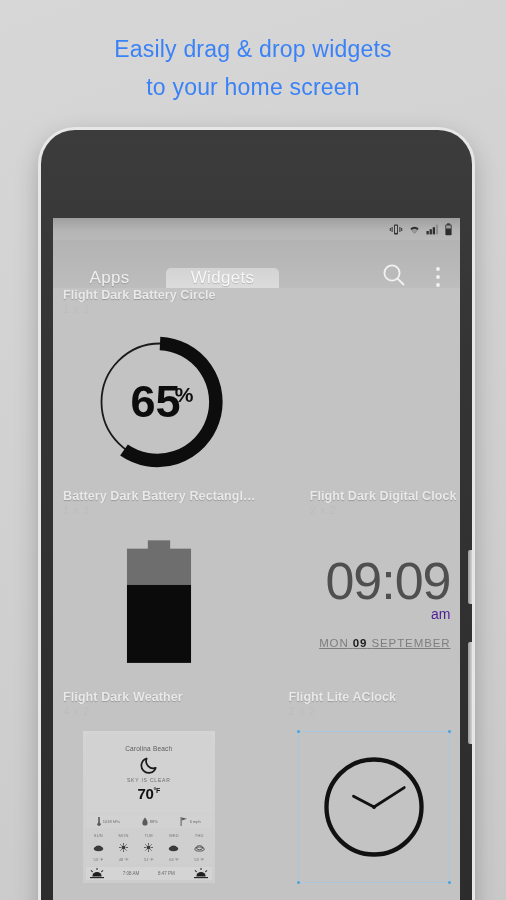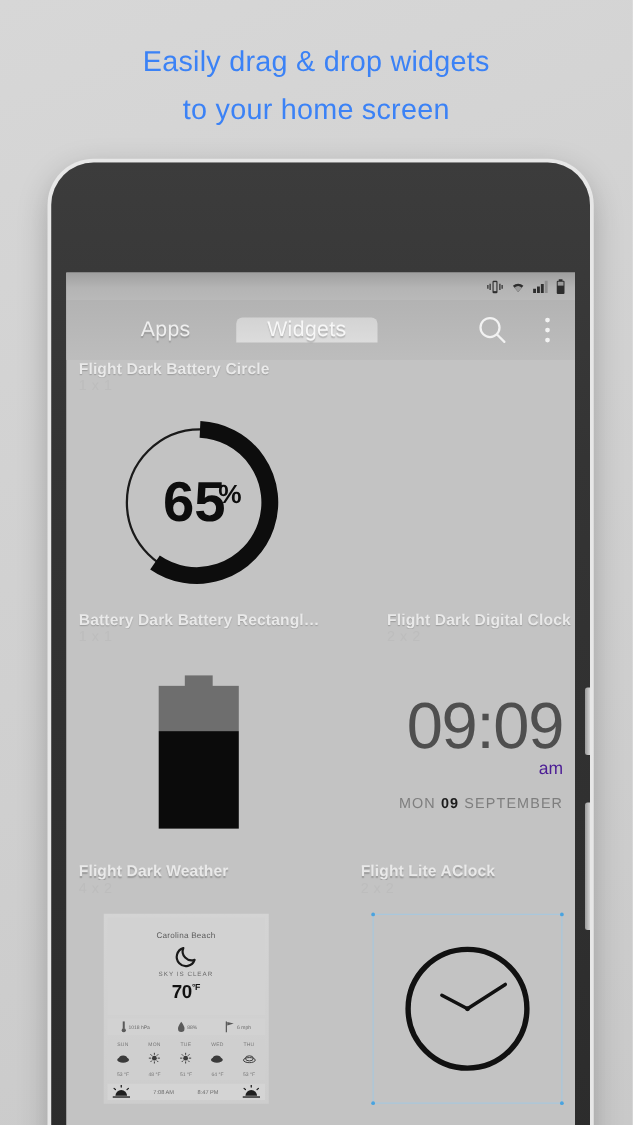--- a/index.html
+++ b/index.html
@@ -60,21 +60,21 @@
     background: linear-gradient(180deg,#9f9f9f 0%,#b4b4b4 55%,#b9b9b9 100%);
     display: flex; align-items: center; justify-content: flex-end;
     padding-right: 7px; gap: 4px;
   }
   .sb-icon { display: block; }
 
   
   .tabbar {
     height: 48px; position: relative;
     background: linear-gradient(180deg,#b3b3b3 0%,#bdbdbd 100%);
-    display: flex; align-items: center; padding-left: 23px;
+    display: flex; align-items: flex-end;
   }
   .tab {
     width: 113px; display: flex; align-items: center; justify-content: center;
     color: #efefef; font-size: 17px; letter-spacing: .3px;
     text-shadow: 0 1px 1px rgba(0,0,0,.18);
   }
   .tab.active {
     background: linear-gradient(180deg,#d3d3d3 0%,#dcdcdc 100%);
     border-radius: 5px 5px 0 0; color: #f7f7f7;
   }
@@ -231,21 +231,21 @@
         </div>
         <div class="cell">
           <div class="w-title">Flight Dark Digital Clock</div>
           <div class="w-size">2 x 2</div>
           <div class="w-canvas">
             <div style="text-align:center;">
               <div style="display:flex; align-items:flex-end; justify-content:center;flex-direction:column;">
                 <span style="font-size:52px; font-weight:300; color:#4f4f4f; letter-spacing:-1px; line-height:.95;">09:09</span>
                 <span style="font-size:14px; color:#4c1d95; margin-left:1px; margin-bottom:5px;">am</span>
               </div>
-              <div style="margin-top:10px; font-size:11.5px; letter-spacing:.9px; color:#7e7e7e;">
+              <div style="margin-top:10px; font-size:11.5px; letter-spacing:.9px; color:#7e7e7e;text-decoration:underline;">
                 <span>MON</span>
                 <span style="color:#1c1c1c; font-weight:bold;">09</span>
                 <span>SEPTEMBER</span>
               </div>
             </div>
           </div>
         </div>
       </div>
 
       <div class="row">

